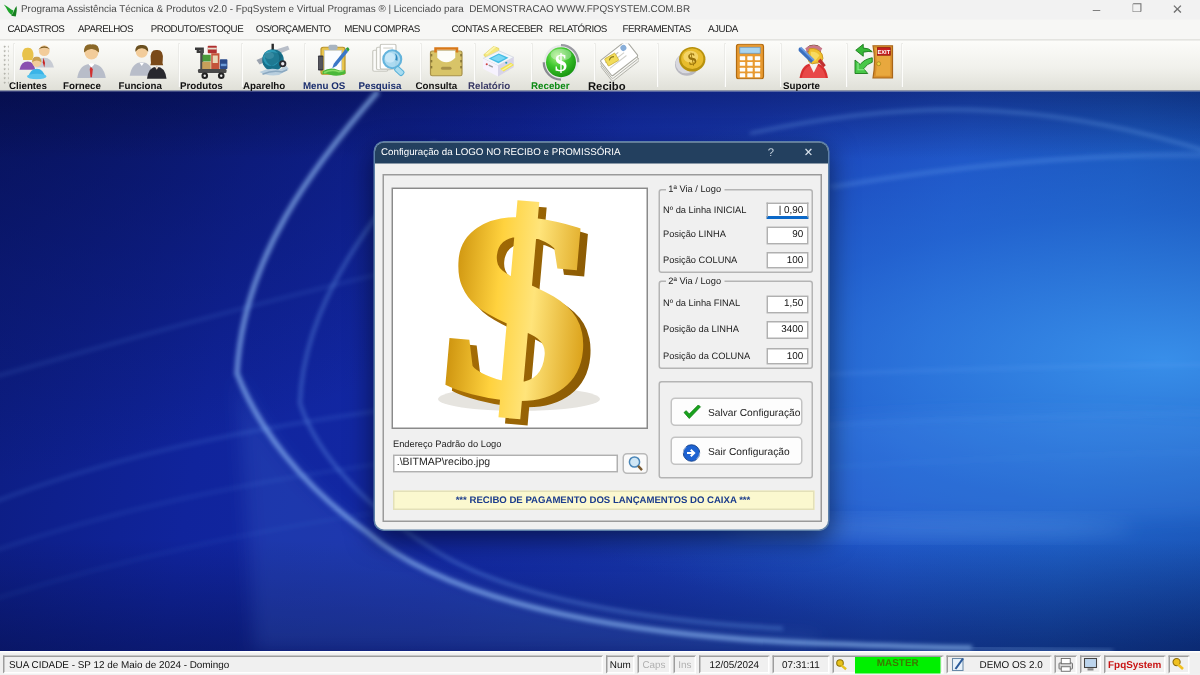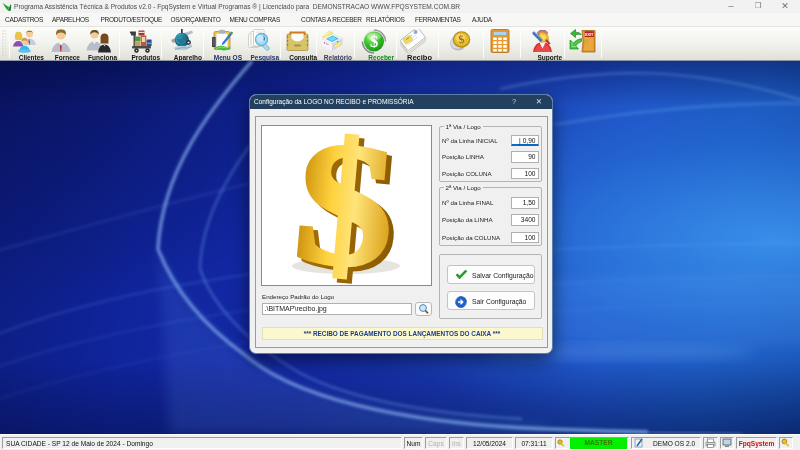--- a/index.html
+++ b/index.html
@@ -12,21 +12,21 @@
   #titletext { left:14px; top:0; height:13px; line-height:13px; font-size:6.6px; color:#4a4a4a; white-space:nowrap; }
   .winctl { top:0; height:13px; line-height:12px; font-size:9px; color:#707070; text-align:center; width:20px; }
 
   
   #menubar { left:0; top:13px; width:800px; height:13px; background:#f7f7f5; }
   .mi { position:absolute; top:0; height:13px; line-height:13px; font-size:6.5px; letter-spacing:-0.28px; color:#1d1d1d; white-space:nowrap; }
 
   
   #toolbar { left:0; top:26px; width:800px; height:35px; background:linear-gradient(#fcfcfa 0%, #f1f1ec 55%, #e0e0d8 100%); border-top:1px solid #e4e4e0; border-bottom:1px solid #8f96a8; }
   .tsep { position:absolute; top:2px; height:29px; width:1px; background:#b9b9b3; border-right:1px solid #fdfdfb; }
-  .tlabel { position:absolute; top:26.5px; height:7px; line-height:7px; font-size:6.5px; font-weight:bold; color:#111; text-align:right; white-space:nowrap; }
+  .tlabel { position:absolute; top:26.5px; height:7px; line-height:7px; font-size:6.5px; font-weight:bold; color:#111; text-align:left; white-space:nowrap; }
   .ticon { position:absolute; top:2px; }
   #grip { left:2px; top:3px; width:4px; height:26px;
     background-image:radial-gradient(circle at 1px 1px, #b2b2aa 0.55px, transparent 0.75px);
     background-size:3px 3px; }
 
   
   #desktop { left:0; top:61px; width:800px; height:373px; overflow:hidden;
     background:
       linear-gradient(to bottom, rgba(4,10,60,0.38) 0%, rgba(4,10,60,0.0) 12%, rgba(4,10,60,0.0) 80%, rgba(3,10,55,0.42) 100%),
       radial-gradient(95% 75% at 97% 48%, rgba(60,150,240,0.9) 0%, rgba(40,115,220,0.6) 35%, rgba(30,80,190,0.0) 68%),

